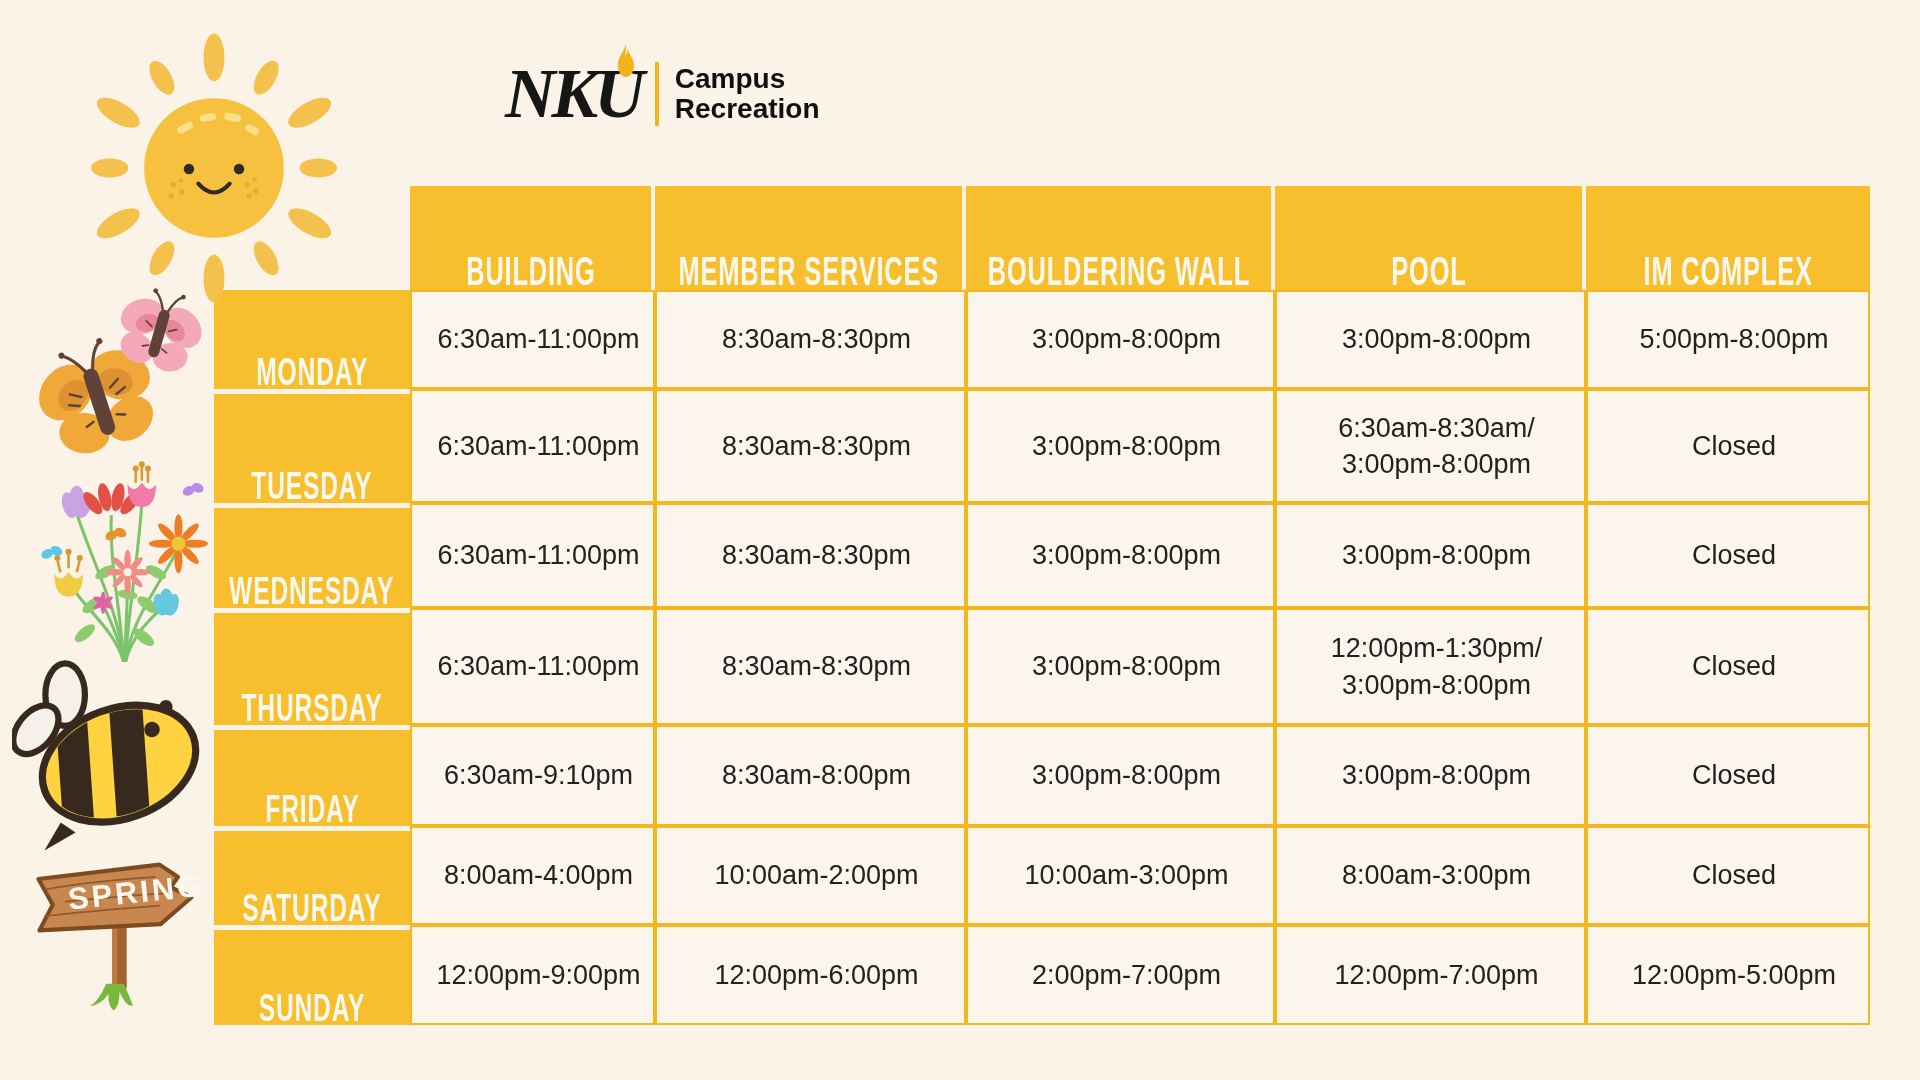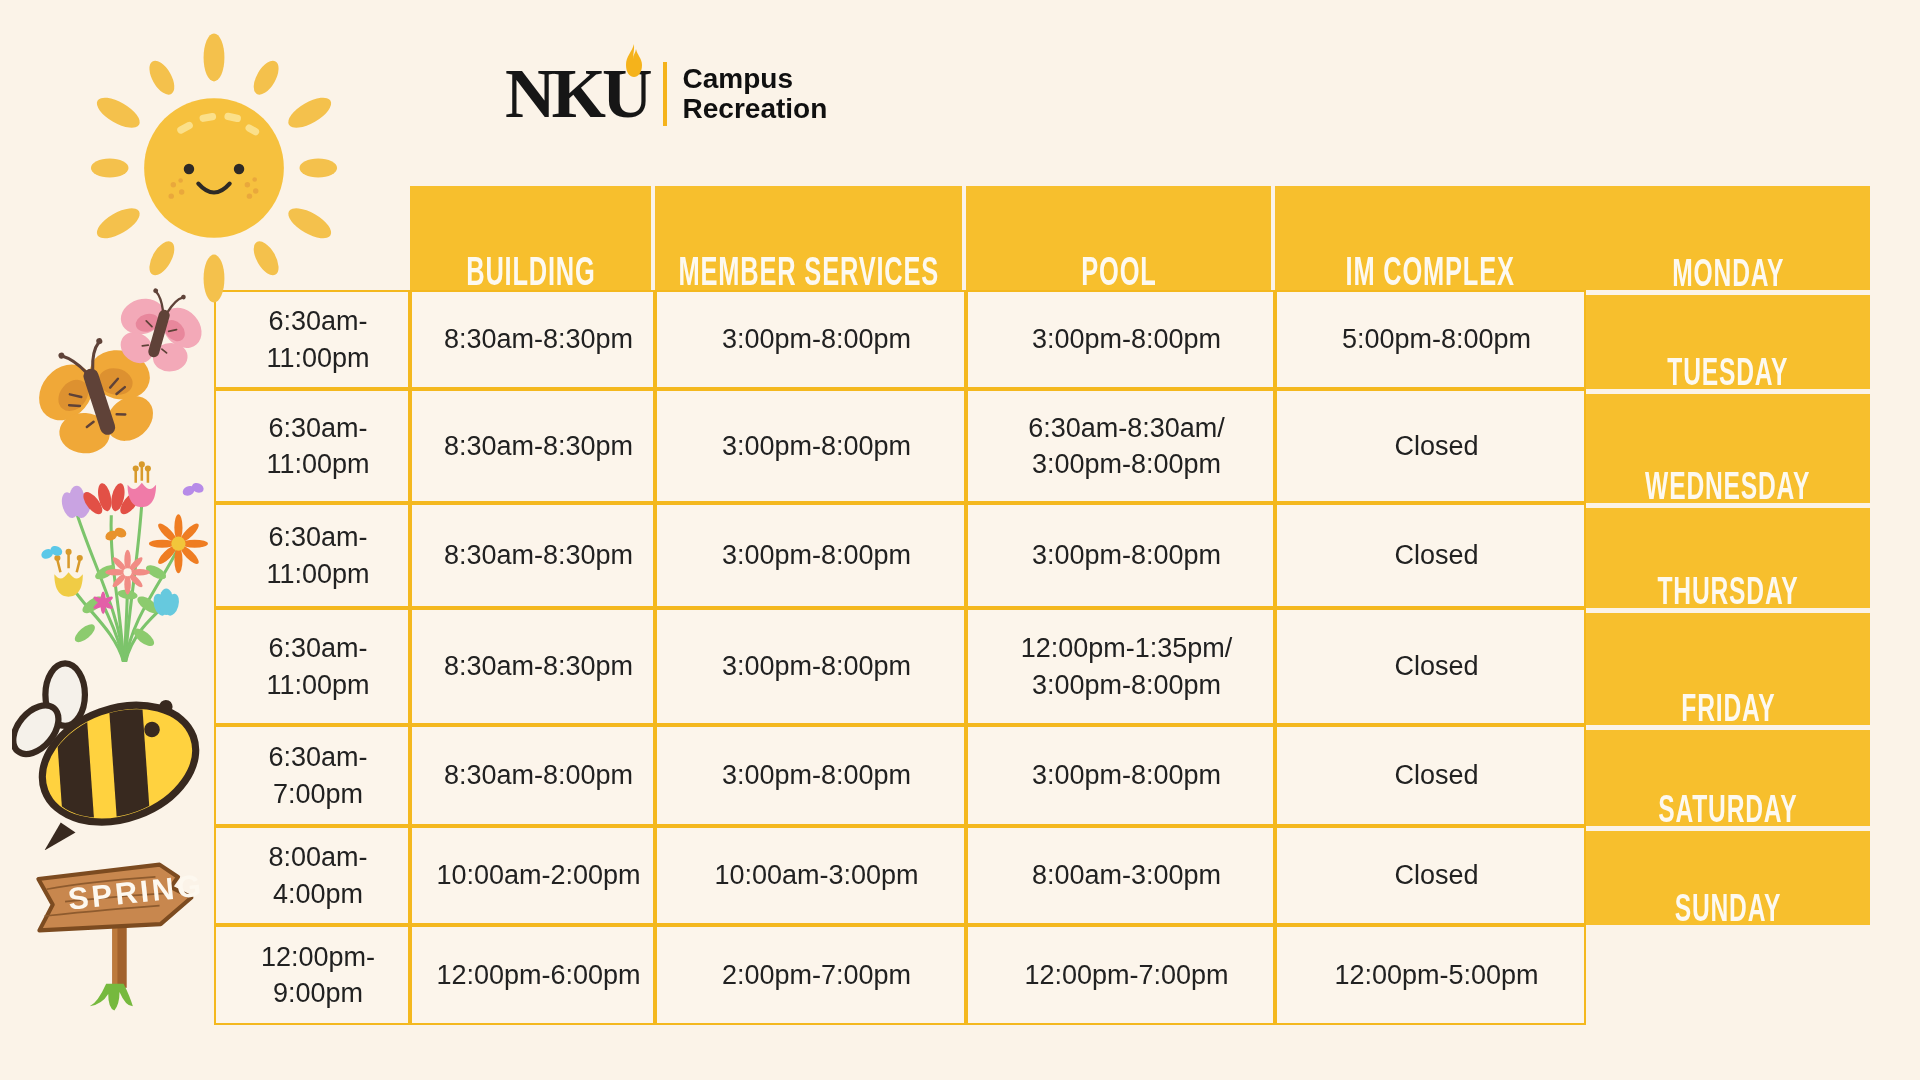--- a/index.html
+++ b/index.html
@@ -11,21 +11,21 @@
     --ink:#212121;
     --label:#FDF9F0;
   }
   *{margin:0;padding:0;box-sizing:border-box;}
   html,body{width:1920px;height:1080px;}
   body{font-family:"Liberation Sans",sans-serif;}
   .canvas{position:relative;width:1920px;height:1080px;background:var(--cream);overflow:hidden;}
 
   
   .logo{position:absolute;left:505px;top:52px;display:flex;align-items:center;height:84px;}
-  .nku-wrap{position:relative;}
+  .nku-wrap{position:relative;font-style:italic;}
   .nku{font-family:"Liberation Serif",serif;font-weight:700;font-size:70px;letter-spacing:-4px;color:#161616;line-height:1;}
   .flame{position:absolute;right:3px;top:-16px;width:24px;height:36px;}
   .logo-divider{width:4px;height:64px;background:#F5B31B;margin:0 16px 0 14px;}
   .dept{display:flex;flex-direction:column;font-weight:bold;font-size:28px;line-height:1.08;color:#101010;}
 
   .title{position:absolute;left:800px;top:44px;width:1080px;height:110px;}
   .title-inner{display:inline-block;font-weight:bold;font-size:90px;color:var(--title-y);
     transform:scale(0.82,1.28);transform-origin:left top;white-space:nowrap;letter-spacing:1px;}
 
   
@@ -77,20 +77,23 @@
 
   <div id="schedule-grid">
       <div class="corner"></div>
       <div class="hcell">
         <span class="slab hslab">BUILDING</span>
       </div>
       <div class="hcell">
         <span class="slab hslab">MEMBER SERVICES</span>
       </div>
       <div class="hcell">
+        <span class="slab hslab">BOULDERING WALL</span>
+      </div>
+      <div class="hcell">
         <span class="slab hslab">POOL</span>
       </div>
       <div class="hcell last">
         <span class="slab hslab">IM COMPLEX</span>
       </div>
       <div class="dcell first">
         <span class="slab dslab">MONDAY</span>
       </div>
       <div class="cell">6:30am-11:00pm</div>
       <div class="cell">8:30am-8:30pm</div>
@@ -113,27 +116,27 @@
       <div class="cell">8:30am-8:30pm</div>
       <div class="cell">3:00pm-8:00pm</div>
       <div class="cell">3:00pm-8:00pm</div>
       <div class="cell">Closed</div>
       <div class="dcell">
         <span class="slab dslab">THURSDAY</span>
       </div>
       <div class="cell">6:30am-11:00pm</div>
       <div class="cell">8:30am-8:30pm</div>
       <div class="cell">3:00pm-8:00pm</div>
-      <div class="cell">12:00pm-1:35pm/
+      <div class="cell">12:00pm-1:30pm/
 3:00pm-8:00pm</div>
       <div class="cell">Closed</div>
       <div class="dcell">
         <span class="slab dslab">FRIDAY</span>
       </div>
-      <div class="cell">6:30am-7:00pm</div>
+      <div class="cell">6:30am-9:10pm</div>
       <div class="cell">8:30am-8:00pm</div>
       <div class="cell">3:00pm-8:00pm</div>
       <div class="cell">3:00pm-8:00pm</div>
       <div class="cell">Closed</div>
       <div class="dcell">
         <span class="slab dslab">SATURDAY</span>
       </div>
       <div class="cell">8:00am-4:00pm</div>
       <div class="cell">10:00am-2:00pm</div>
       <div class="cell">10:00am-3:00pm</div>

